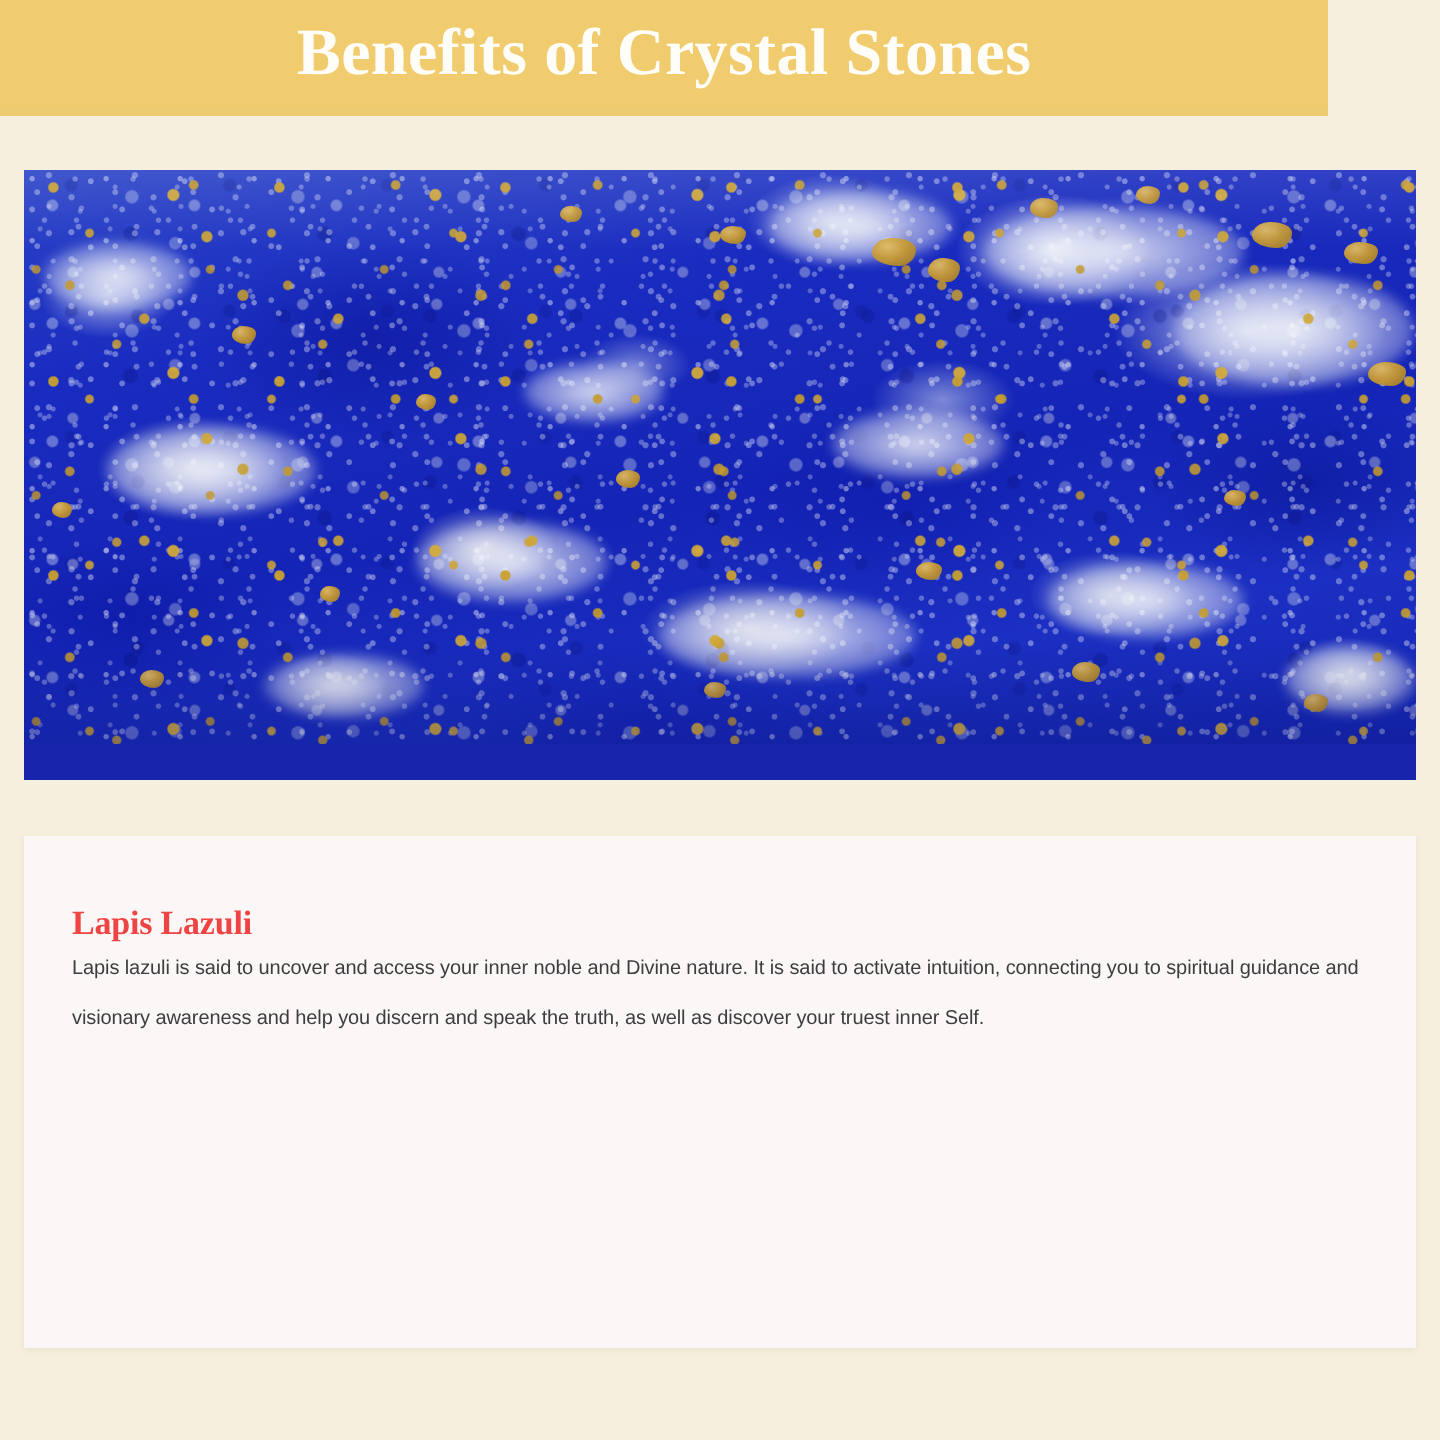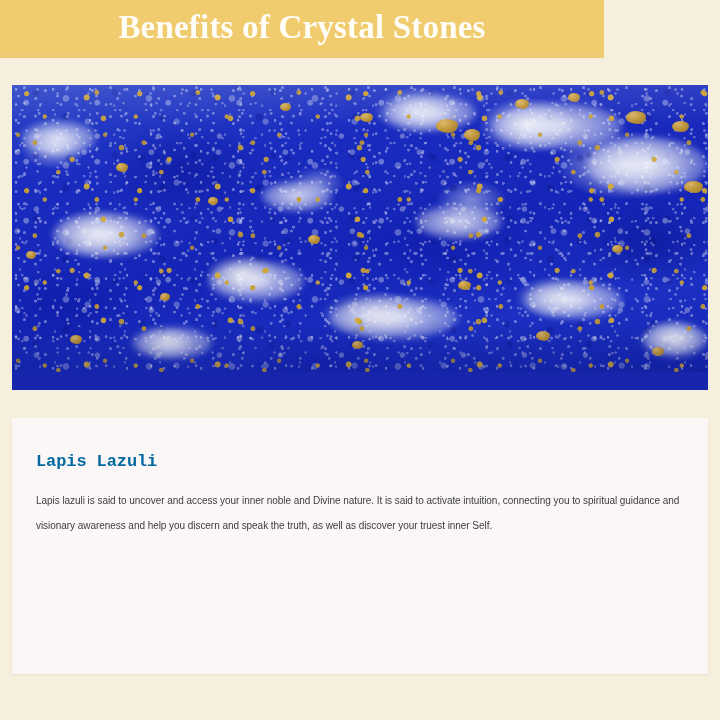--- a/index.html
+++ b/index.html
@@ -20,21 +20,21 @@
     width: 720px;
     height: 720px;
     background: #f7efdd;
   }
 
   
   .header-banner {
     position: absolute;
     left: 0;
     top: 0;
-    width: 604px;
+    width: 664px;
     height: 58px;
     background: #f0cc6e;
     display: flex;
     align-items: center;
     justify-content: center;
   }
   .header-banner::after {
     content: "";
     position: absolute;
     left: 0;
@@ -192,26 +192,25 @@
     top: 418px;
     width: 696px;
     height: 256px;
     background: #fbf7f7;
     box-shadow: 0 1px 3px rgba(120,100,60,0.10);
   }
   .card-inner {
     padding: 34px 28px 0 24px;
   }
   .stone-name {
-    font-family: Liberation Mono, monospace;
+    font-family: Liberation Serif, serif;
     font-weight: bold;
     font-size: 17px;
-    color: #0369a1;
+    color: #ef4444;
     letter-spacing: -0.1px;
-    margin-bottom: 17px;
   }
   .stone-desc {
     font-family: "Liberation Sans", sans-serif;
     font-size: 10px;
     line-height: 25px;
     color: #3d3d3d;
     max-width: 672px;
     letter-spacing: -0.05px;
   }
 </style>

